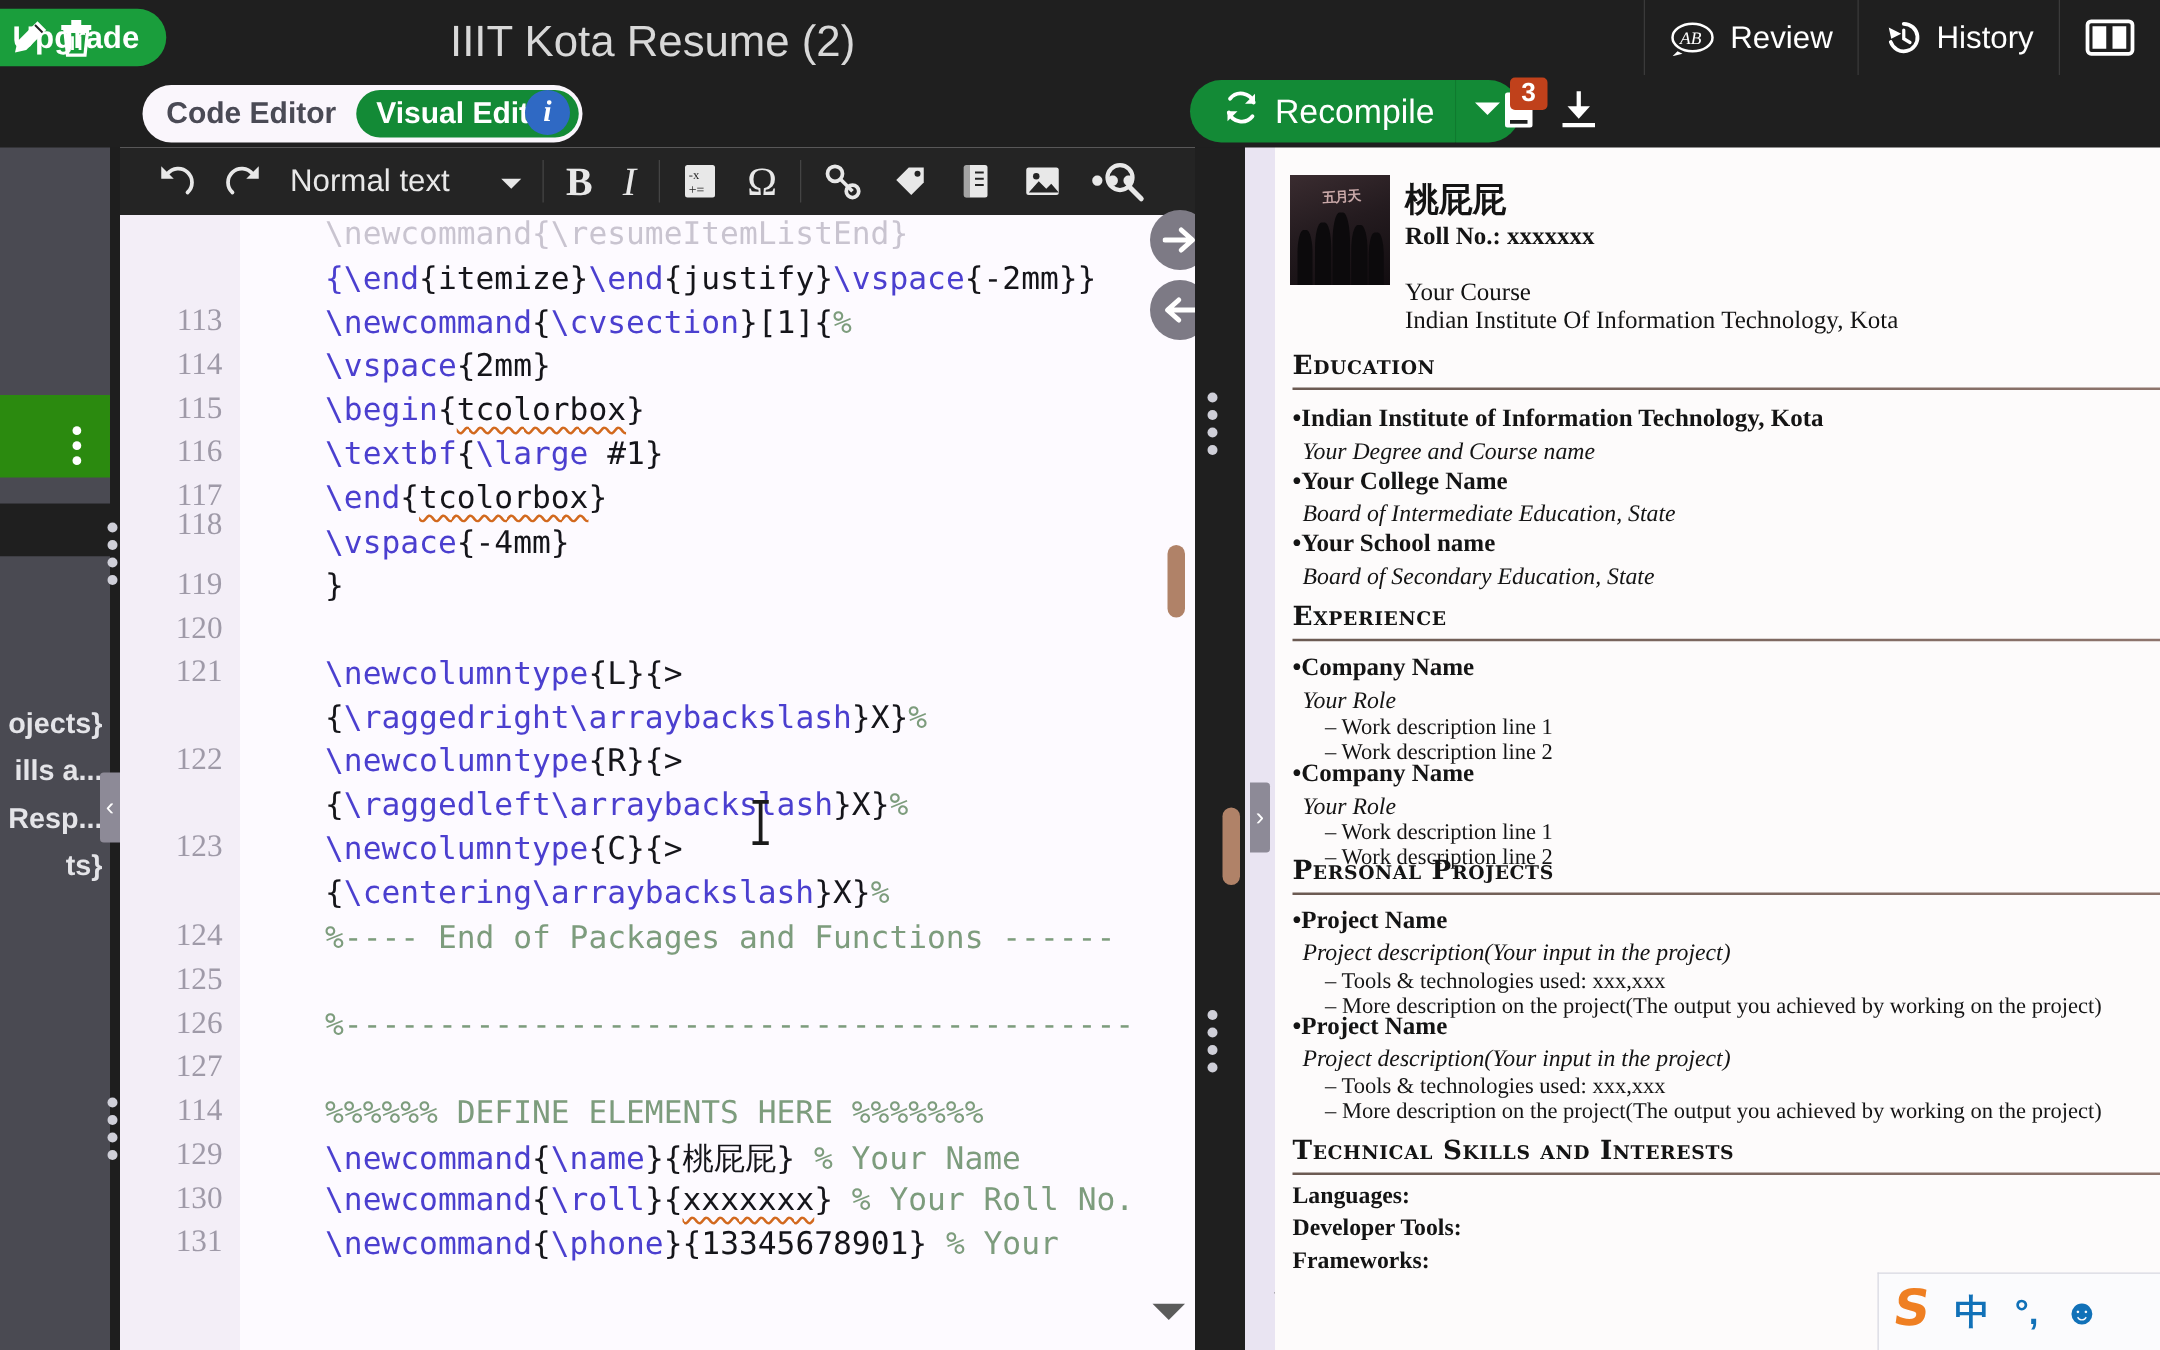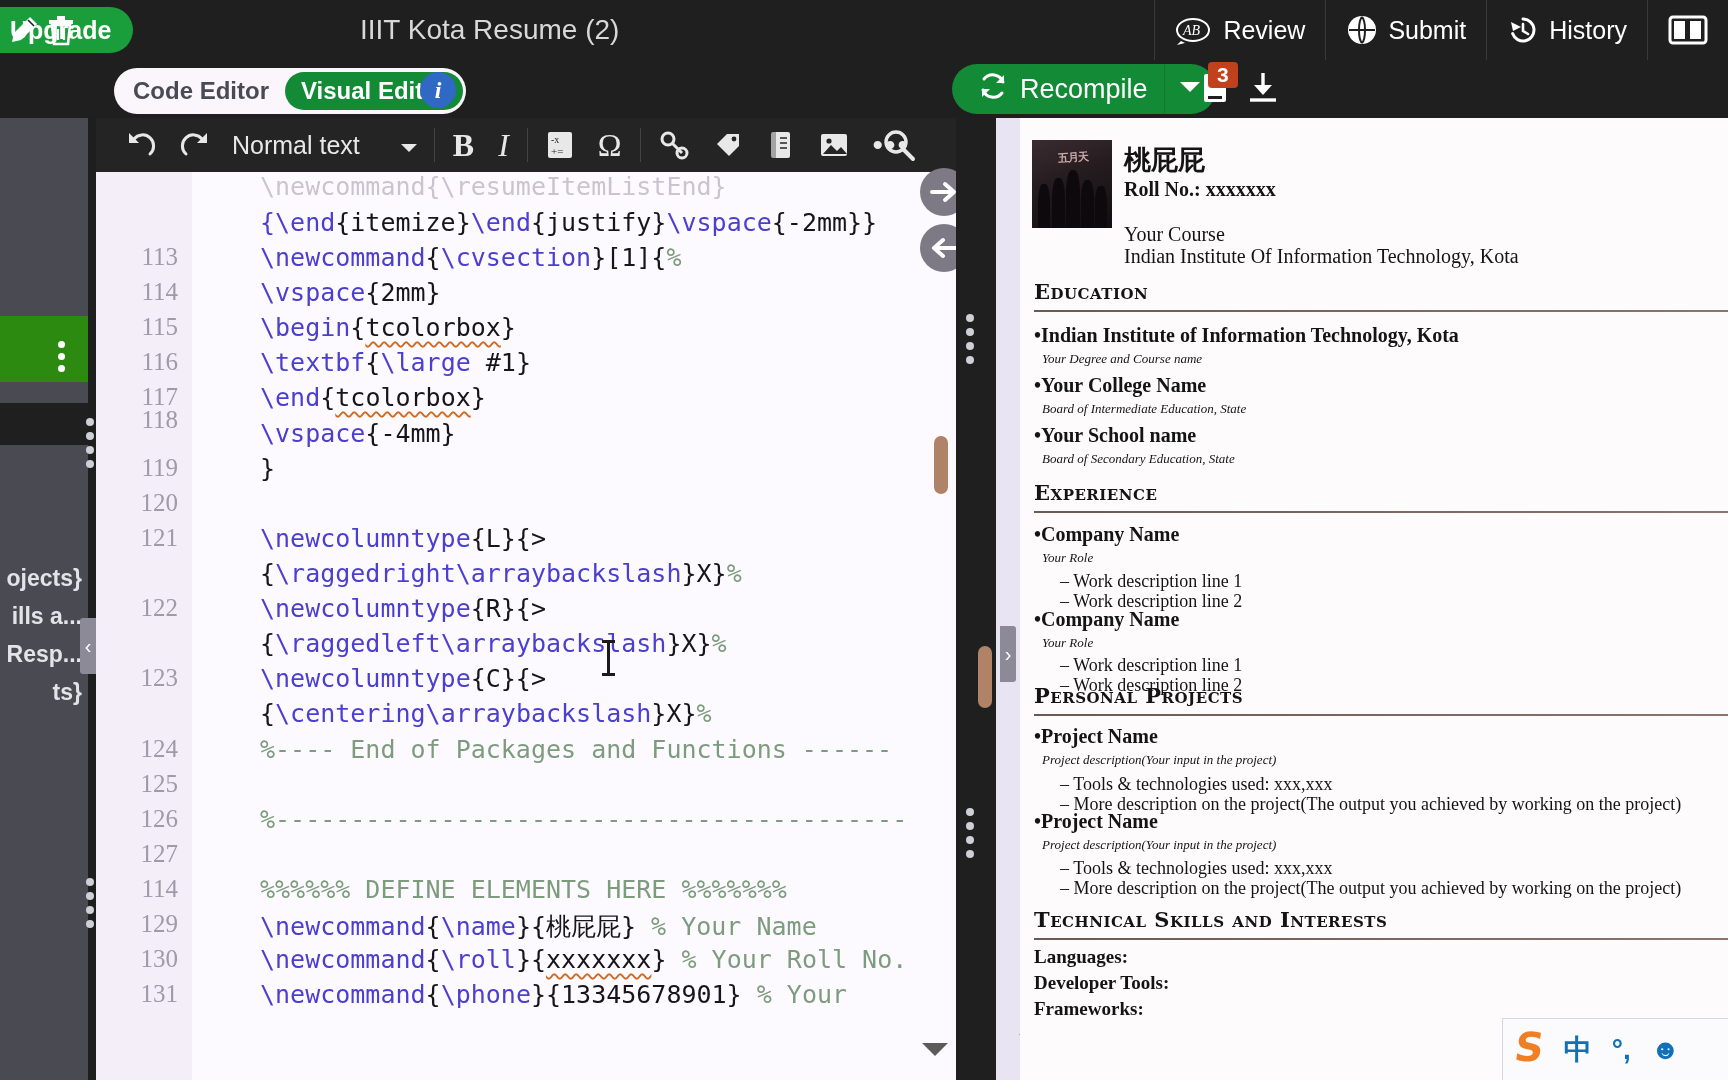--- a/index.html
+++ b/index.html
@@ -19,21 +19,21 @@
   #upgrade-btn {
     background: #1a9e3c; color: #fff;
     font-size: 25px; font-weight: bold;
     padding: 8px 22px 8px 14px;
     border-radius: 0 26px 26px 0;
     margin-left: -4px;
     white-space: nowrap;
     line-height: 1.2;
   }
   #doc-title {
-    color: #d8d8d8; font-size: 28px;
+    color: #d8d8d8; font-size: 35px;
     position: absolute; left: 360px; top: 14px;
     white-space: nowrap;
   }
   #topnav-right {
     position: absolute; right: 0; top: 0; height: 60px;
     display: flex; align-items: stretch;
   }
   .topnav-item {
     display: flex; align-items: center; gap: 10px;
     padding: 0 20px;
@@ -285,21 +285,21 @@
   .cv-rule {
     position: absolute; left: 14px; right: -200px; height: 2px;
     background: linear-gradient(90deg,#6b5a52,#9d8078);
   }
   .cv-bullet {
     position: absolute; left: 14px;
     font-size: 20px; font-weight: bold; white-space: nowrap;
   }
   .cv-sub {
     position: absolute; left: 22px;
-    font-size: 13px; font-style: italic; white-space: nowrap;
+    font-size: 19px; font-style: italic; white-space: nowrap;
   }
   .cv-dash {
     position: absolute; left: 40px;
     font-size: 18px; white-space: nowrap;
   }
   .cv-skill {
     position: absolute; left: 14px;
     font-size: 19px; font-weight: bold; white-space: nowrap;
   }
   #pdf-scroll-down {
@@ -348,30 +348,20 @@
   <div id="topnav-right">
     <div class="topnav-item">
       <span>
         <svg width="38" height="30" viewBox="0 0 38 30">
             <ellipse cx="18" cy="15" rx="16" ry="11" fill="none" stroke="#fff" stroke-width="2"></ellipse>
             <path d="M6 26 L2 30 L10 28Z" fill="#fff"></path>
             <text x="8" y="20" fill="#fff" font-size="14" font-family="Liberation Serif, serif" font-style="italic">AB</text>
           </svg>
       </span>
       <span>Review</span>
-    </div>
-    <div class="topnav-item">
-      <span>
-        <svg width="32" height="32" viewBox="0 0 32 32">
-            <circle cx="16" cy="16" r="14" fill="#fff"></circle>
-            <path d="M16 3c4 4 4 22 0 26M3 16h26" stroke="#1f1f1f" stroke-width="2" fill="none"></path>
-            <path d="M16 3c-4 4-4 22 0 26" stroke="#1f1f1f" stroke-width="2" fill="none"></path>
-          </svg>
-      </span>
-      <span>Submit</span>
     </div>
     <div class="topnav-item">
       <span>
         <svg width="32" height="32" viewBox="0 0 32 32">
             <path d="M16 5a11 11 0 1 1-10.4 14.6" fill="none" stroke="#fff" stroke-width="3" stroke-linecap="round"></path>
             <path d="M4 8 L6 17 L14 13Z" fill="#fff"></path>
             <path d="M16 10v7l5 3" stroke="#fff" stroke-width="2.6" fill="none" stroke-linecap="round"></path>
           </svg>
       </span>
       <span>History</span>

